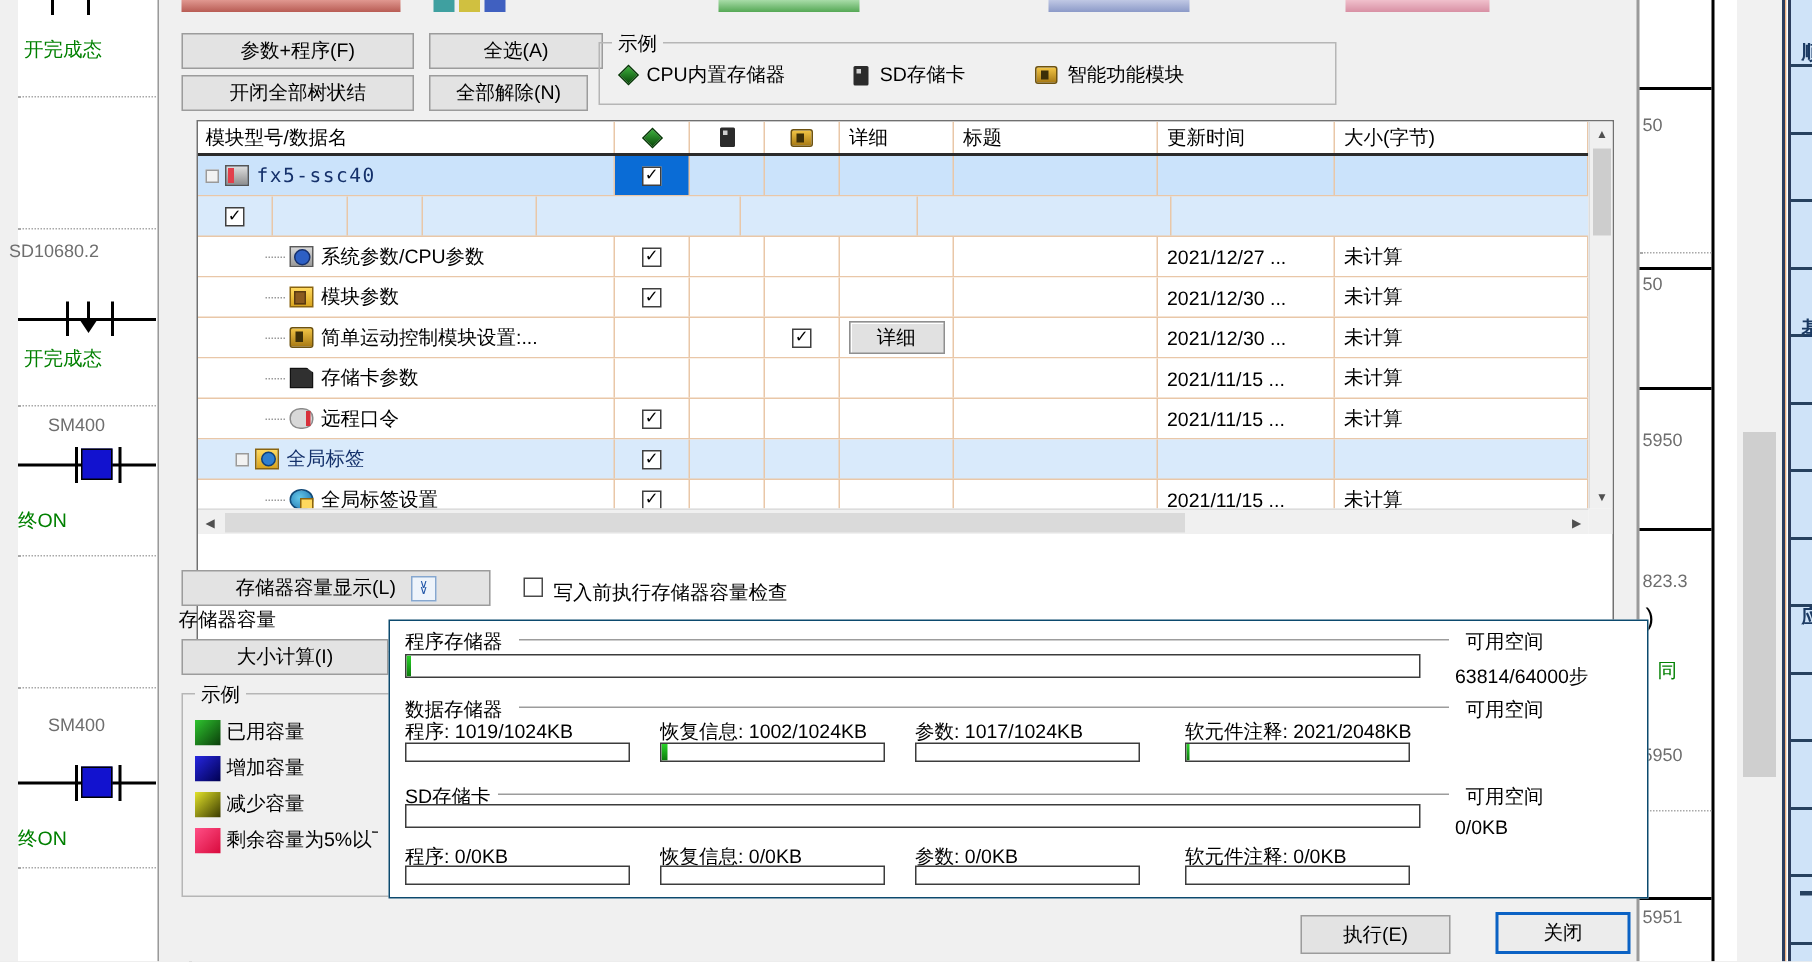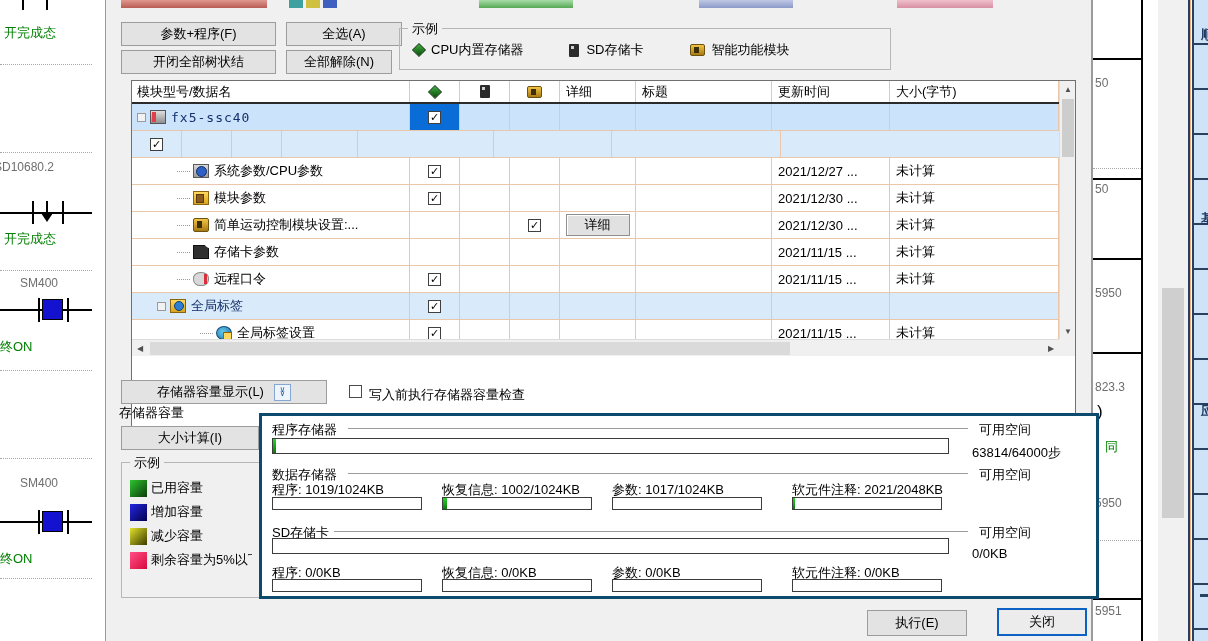--- a/index.html
+++ b/index.html
@@ -3,21 +3,21 @@
 <meta charset="utf-8">
 <style>
   *{box-sizing:border-box;margin:0;padding:0}
   body{margin:0;background:#e8e8e8}
   #screen{position:relative;width:1208px;height:641px;background:#f0f0f0;overflow:hidden;
           font-family:"Liberation Sans","DejaVu Sans",sans-serif;font-size:13px;color:#000}
   .abs{position:absolute}
 
   
   .lad{position:absolute;top:0;height:641px;background:#fff;overflow:visible}
-  #lad-left{left:0;width:116px;border-right:2px solid #4a4a4a}
+  #lad-left{left:12px;width:116px;border-right:2px solid #4a4a4a}
   #lad-right{left:1092px;width:66px;border-left:1px solid #9a9a9a}
   .hline{position:absolute;height:2px;background:#000}
   .vtick{position:absolute;width:2px;background:#000}
   .dotline{position:absolute;height:0;border-top:1px dotted #a8a8a8}
   .lad-comment{position:absolute;color:#008000;font-size:13px;line-height:1.15;width:56px;word-break:break-all}
   .lad-dev{position:absolute;color:#6e6e6e;font-size:12px;white-space:nowrap}
   .bluecontact{position:absolute;width:21px;height:21px;background:#1212cf;border:1px solid #000}
   .fallarrow-stem{position:absolute;width:2px;height:13px;background:#000}
   .fallarrow-tri{position:absolute;width:0;height:0;border-left:6px solid transparent;border-right:6px solid transparent;border-top:9px solid #000}
   .coilarc{position:absolute;font-size:17px;color:#000}
@@ -107,21 +107,21 @@
   #hthumb{position:absolute;left:18px;top:2px;width:640px;height:13px;background:#dadada}
 
   
   .chevbox{width:17px;height:17px;border:1px solid #86a7cf;background:#eef4fb;color:#2458a8;display:flex;
            flex-direction:column;align-items:center;justify-content:center;font-size:8px;line-height:4px;margin-left:10px}
   .checkbox{width:13px;height:13px;background:#fff;border:1px solid #4a4a4a;display:inline-block}
   .cap-leg-item{display:flex;align-items:center;margin:6px 6px;white-space:nowrap;overflow:hidden}
   .lsq{width:17px;height:17px;margin-right:4px;flex:none}
 
   
-  #mempanel{position:absolute;left:153px;top:413px;width:840px;height:186px;background:#fff;border:3px solid #0c4a6e}
+  #mempanel{position:absolute;left:153px;top:413px;width:840px;height:186px;background:#fff;border:1px solid #0c4a6e}
   .gline-label{position:absolute;font-size:13px;white-space:nowrap;background:#fff;padding-right:6px}
   .gline{position:absolute;height:0;border-top:1px solid #9c9c9c}
   .bar{position:absolute;border:1px solid #3c3c3c;background:#fff;overflow:hidden}
   .bar i{display:block;height:100%;background:linear-gradient(180deg,#2ad42a,#0a7a0a)}
   .freelabel{position:absolute;font-size:13px;white-space:nowrap}
   .mitem-label{position:absolute;font-size:13px;white-space:nowrap;overflow:hidden}
 </style>
 </head>
 <body>
 
@@ -363,21 +363,21 @@
                 <span class="cb">✓</span>
               </div>
               <div class="cell col-sd"></div>
               <div class="cell col-mod"></div>
               <div class="cell col-det"></div>
               <div class="cell col-title"></div>
               <div class="cell col-upd"></div>
               <div class="cell col-size"></div>
             </div>
             <div class="trow">
-              <div class="cell col-name" style="padding-left: 68px;">
+              <div class="cell col-name" style="padding-left: 45px;">
                 <span class="treedot"></span>
                 <span class="ricon global-label-setting-icon"></span>
                 <span class="rname">全局标签设置</span>
               </div>
               <div class="cell col-cpu">
                 <span class="cb">✓</span>
               </div>
               <div class="cell col-sd"></div>
               <div class="cell col-mod"></div>
               <div class="cell col-det"></div>

